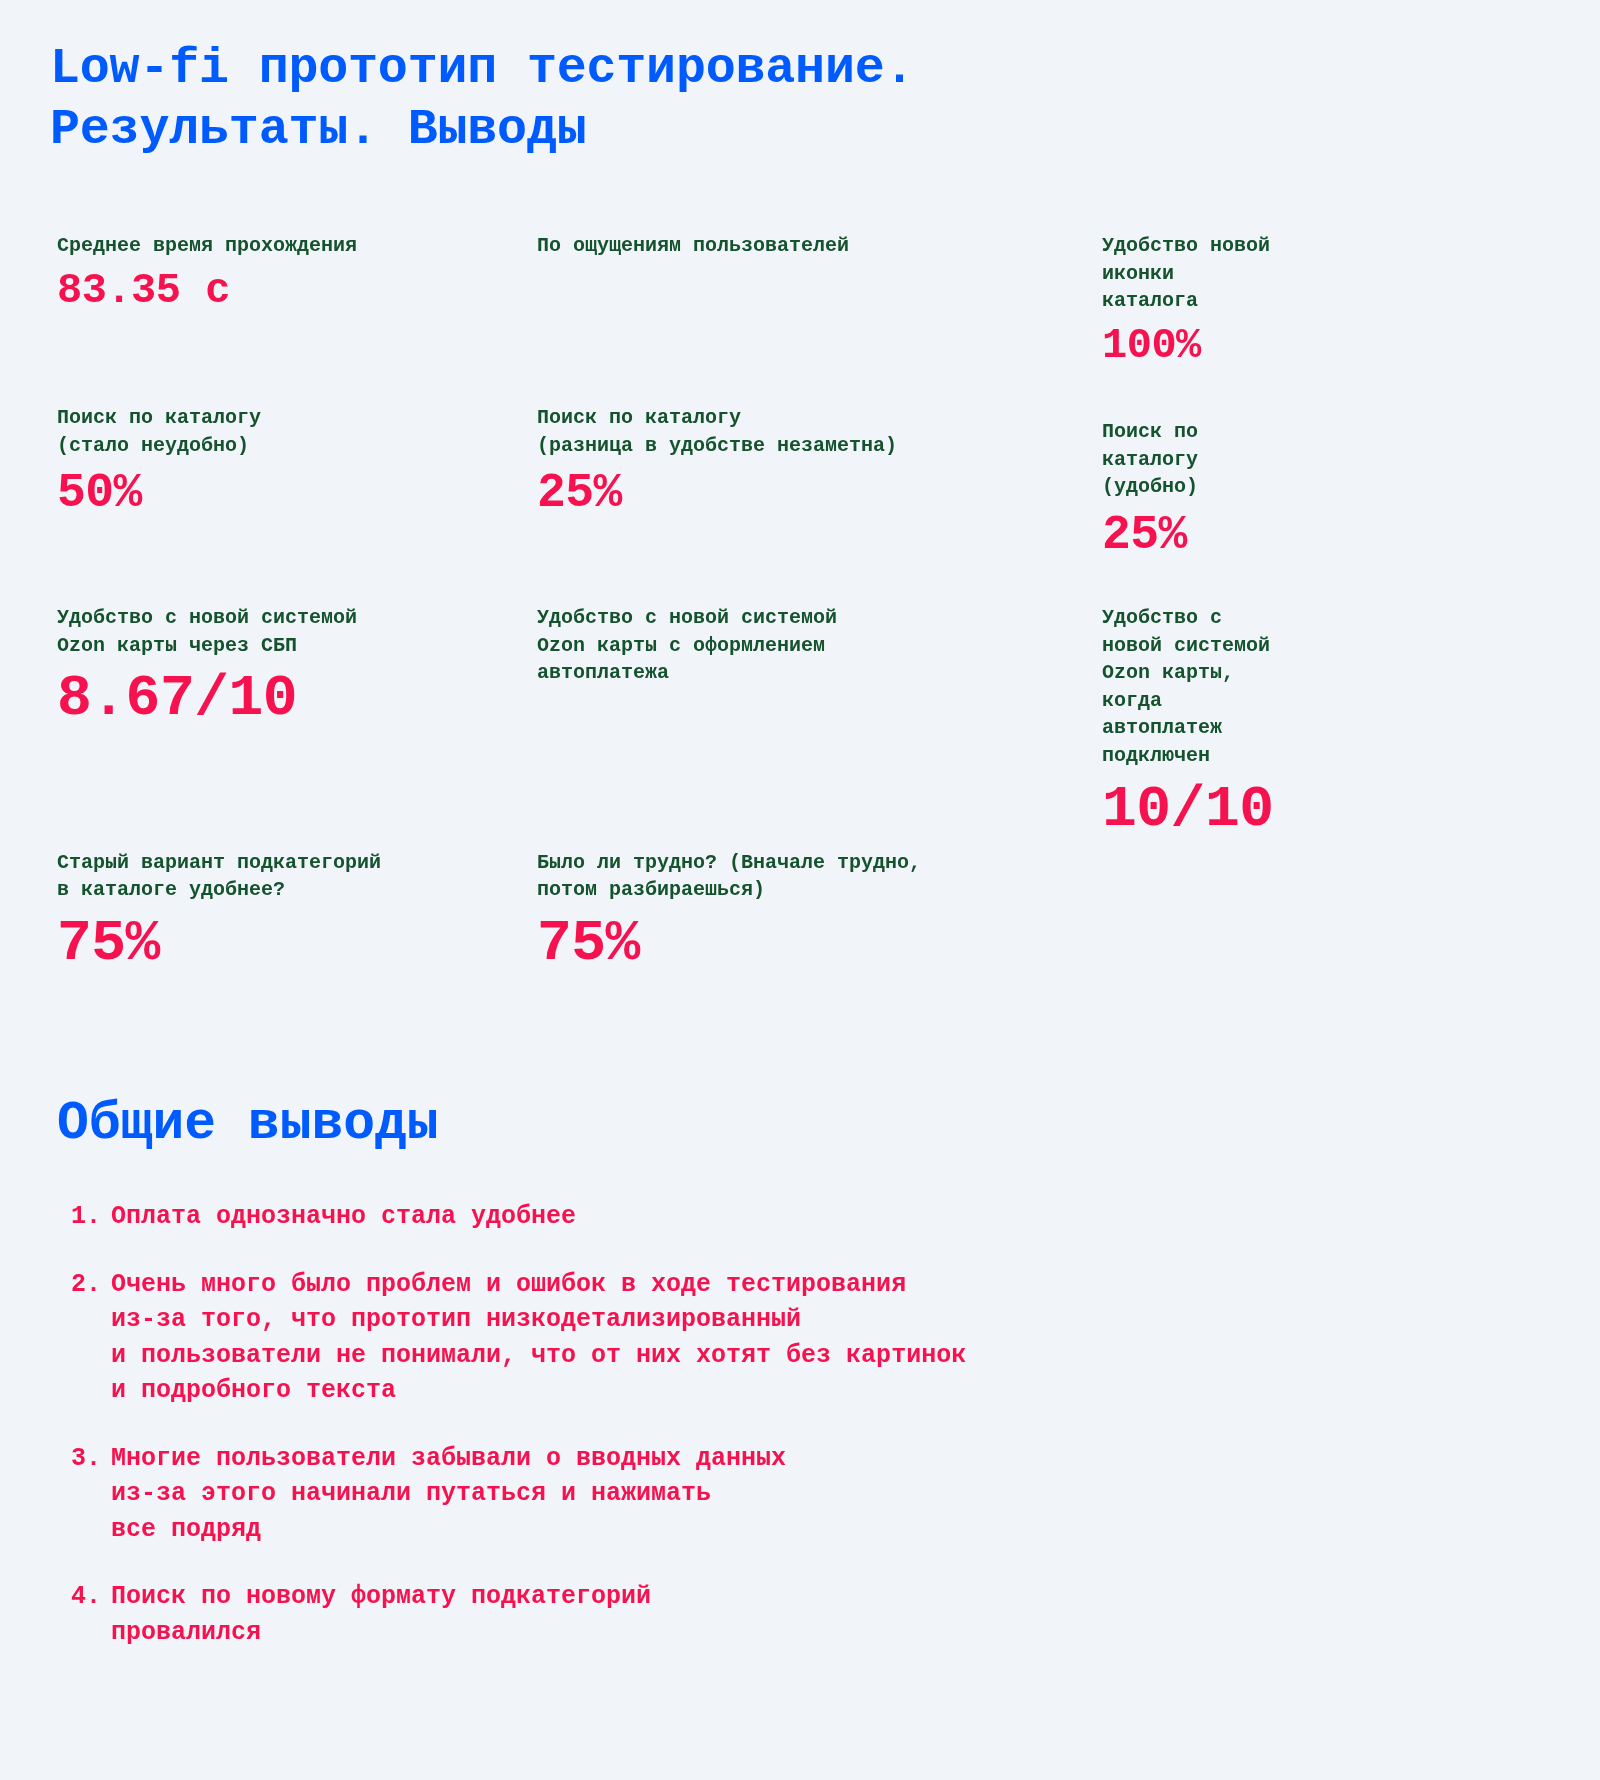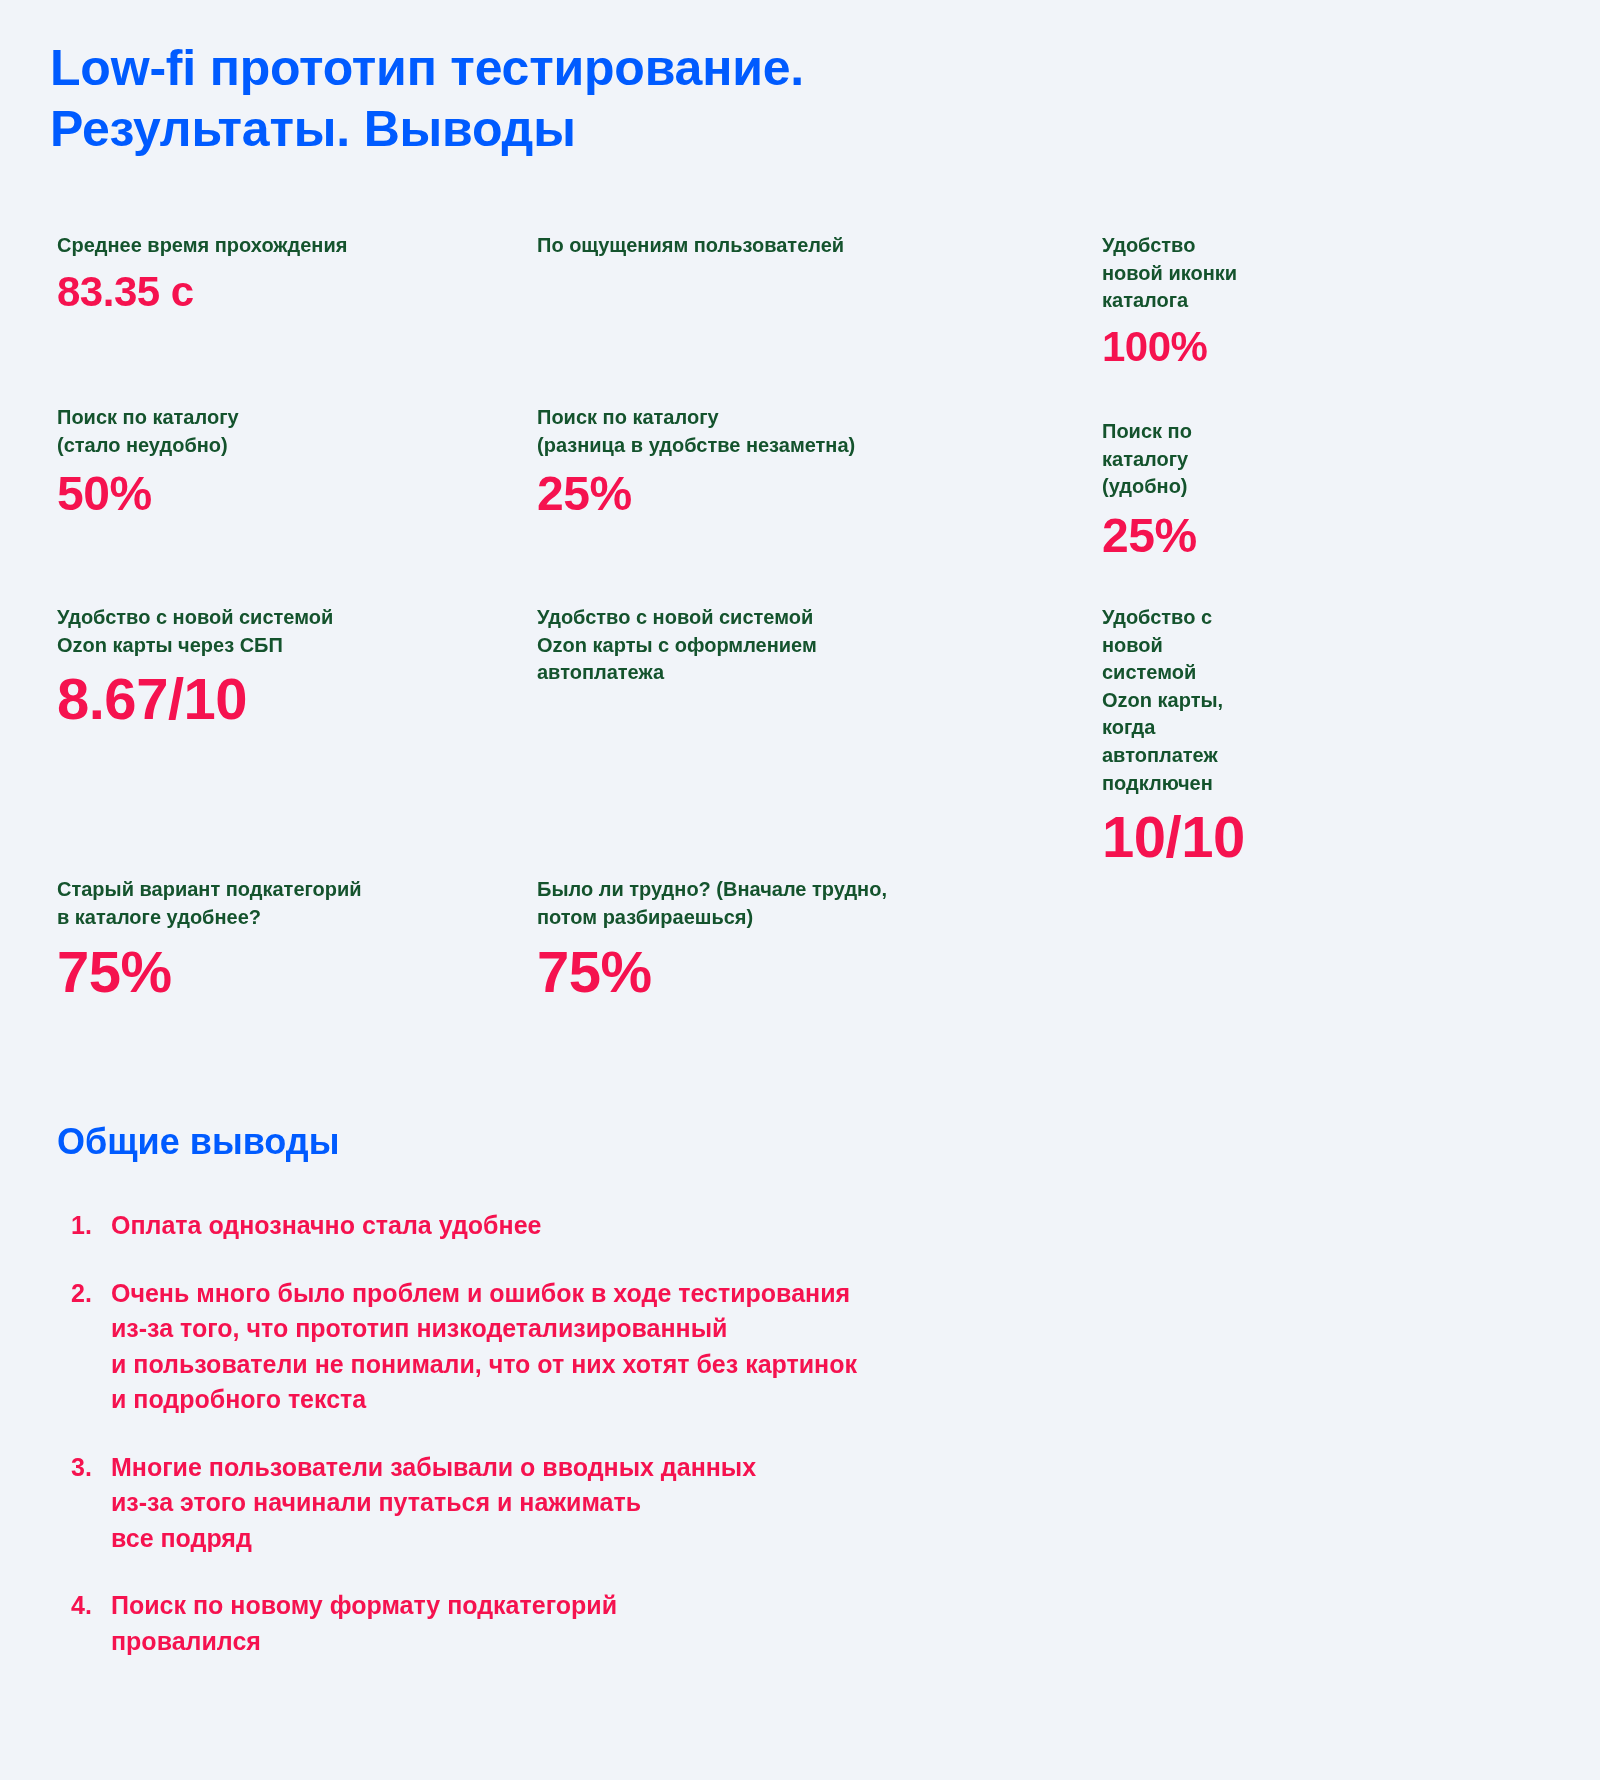--- a/index.html
+++ b/index.html
@@ -13,20 +13,21 @@
     background: #F1F4F9;
     font-family: "Liberation Sans", "DejaVu Sans", sans-serif;
     -webkit-font-smoothing: antialiased;
   }
   .page {
     position: relative;
     width: 1308px;
     min-height: 1780px;
     box-sizing: border-box;
     padding: 38px 50px 40px 50px;
+    font-family: Liberation Mono, monospace;
   }
 
   
   .main-title {
     color: #005BFF;
     font-size: 50px;
     font-weight: 700;
     line-height: 1.22;
     letter-spacing: -0.2px;
     margin: 0 0 72px 0;
@@ -90,21 +91,21 @@
   .row-3 .stat-value { font-size: 58px; }
   .row-4 .stat-value { font-size: 58px; }
 
   
   .conclusions {
     margin-top: 96px;
     margin-left: 7px;
   }
   .conclusions-title {
     color: #005BFF;
-    font-size: 36px;
+    font-size: 53px;
     font-weight: 700;
     line-height: 1.1;
     margin: 0 0 46px 0;
   }
   .conclusions-list {
     list-style: none;
     counter-reset: item;
     margin: 0;
     padding: 0 0 0 14px;
   }

